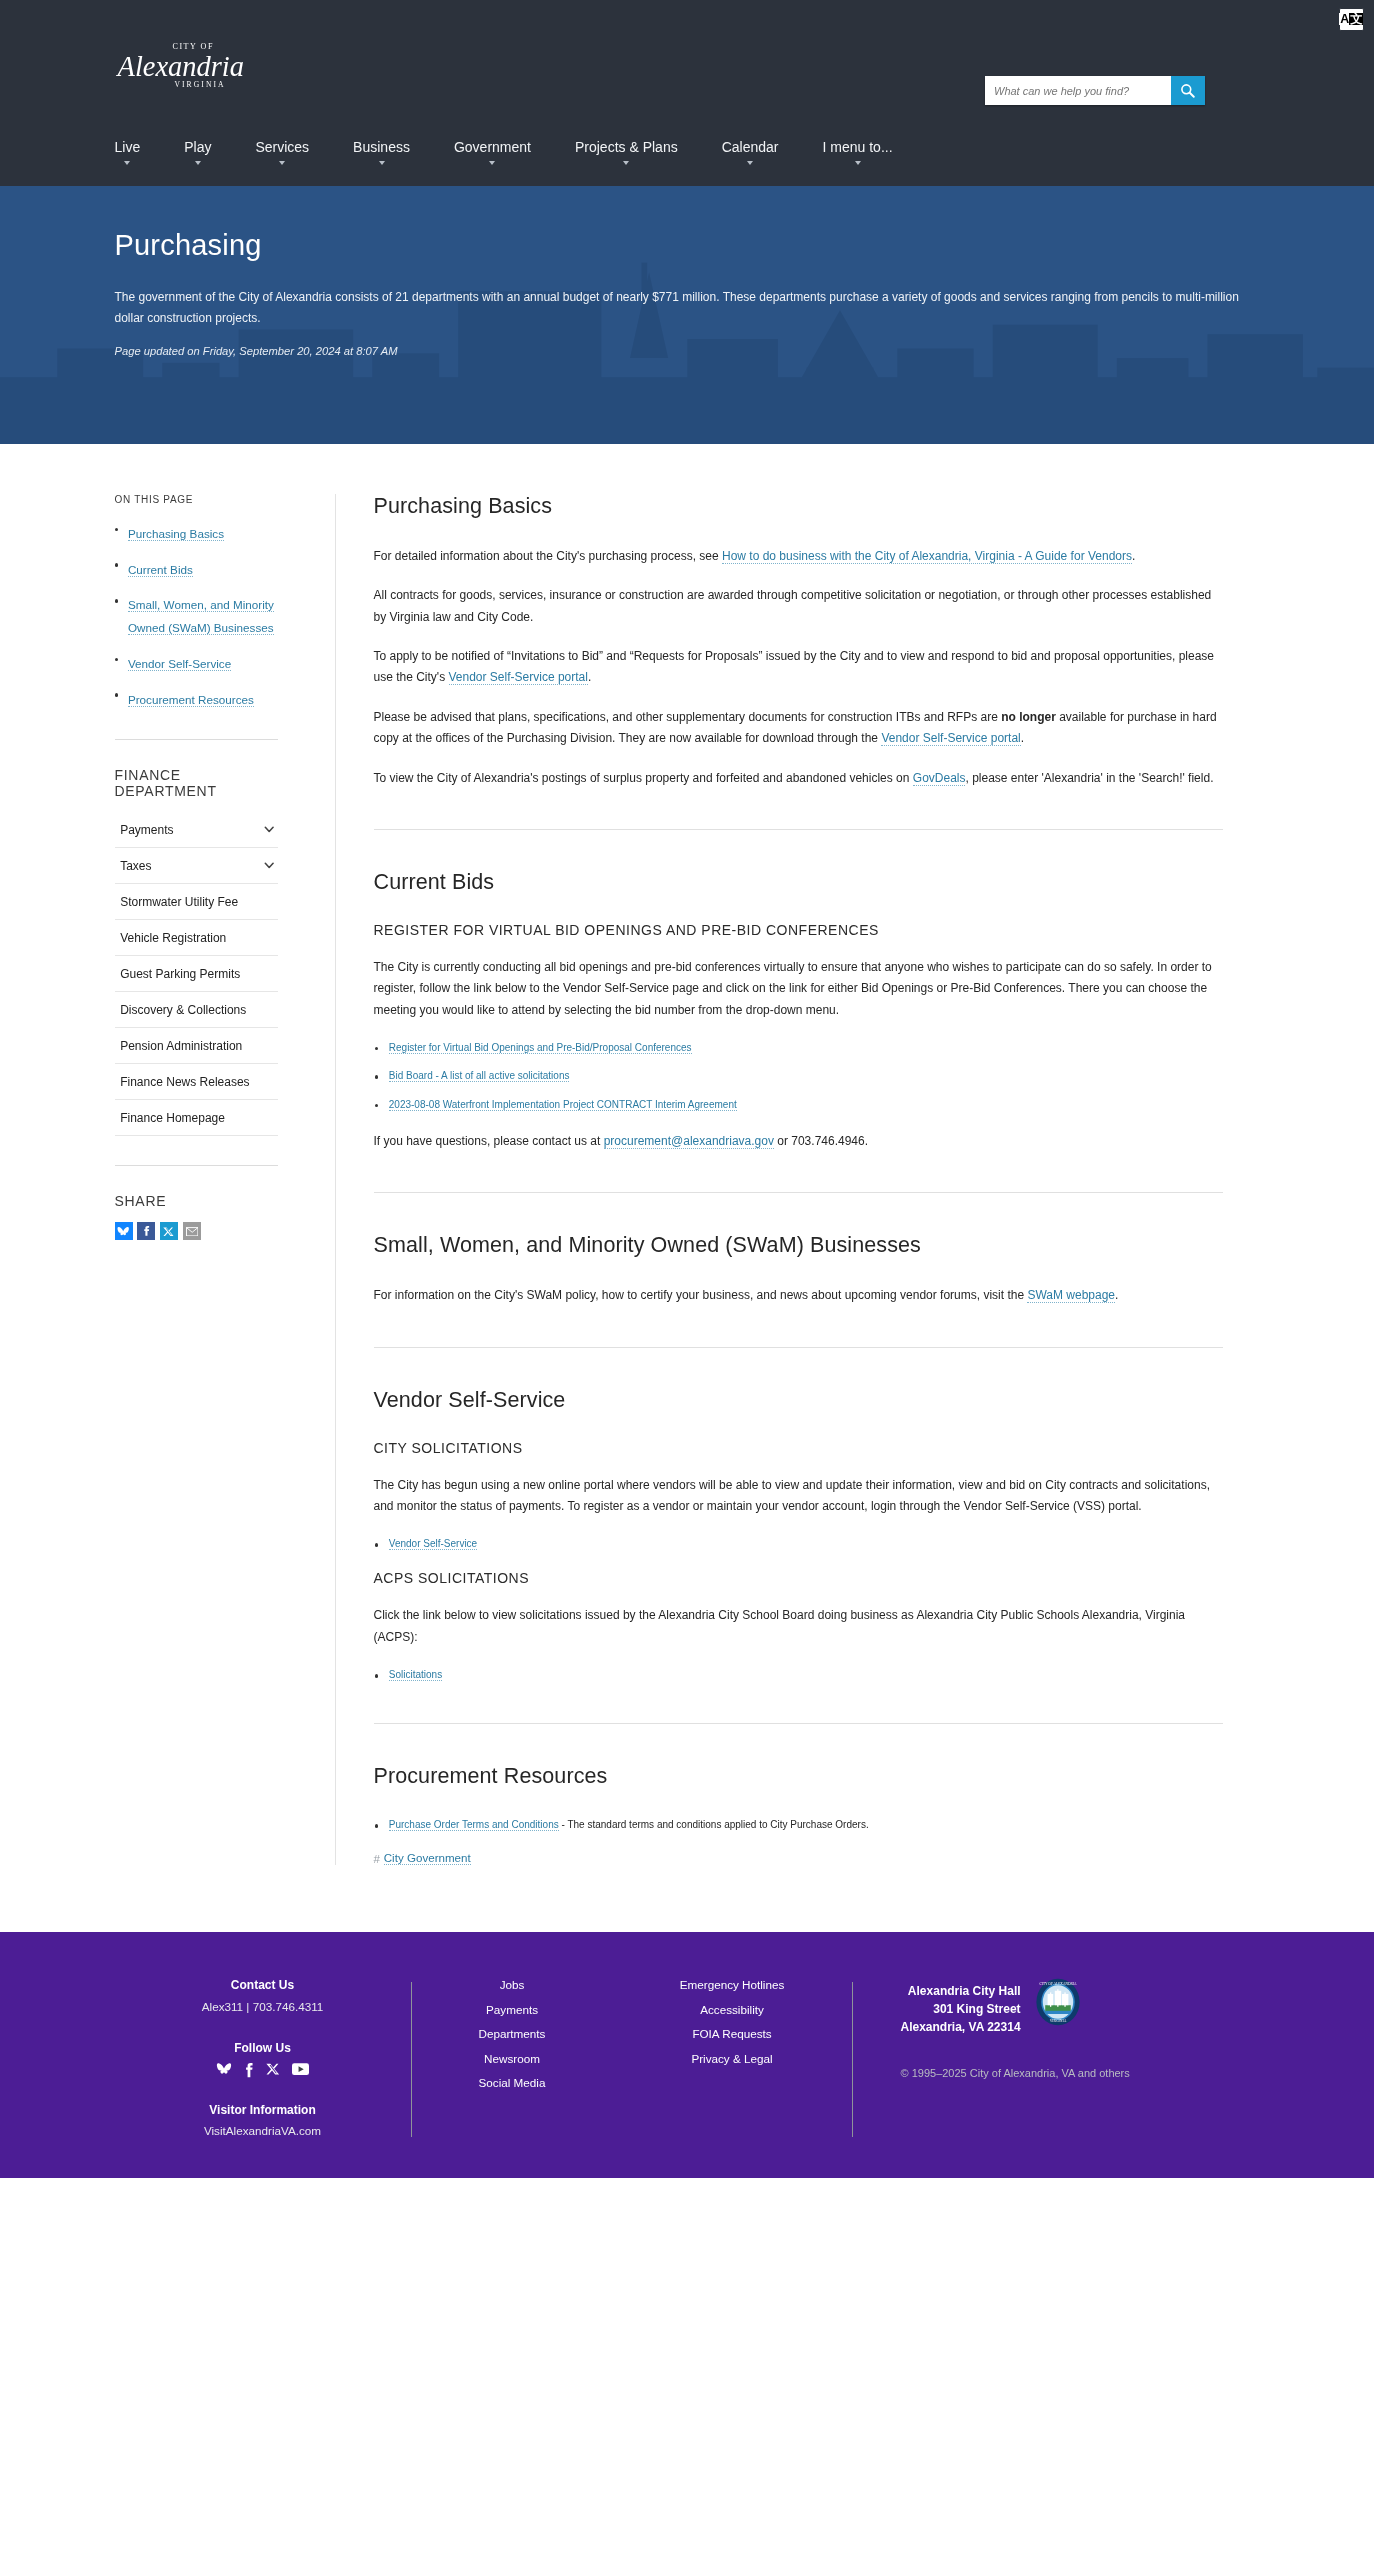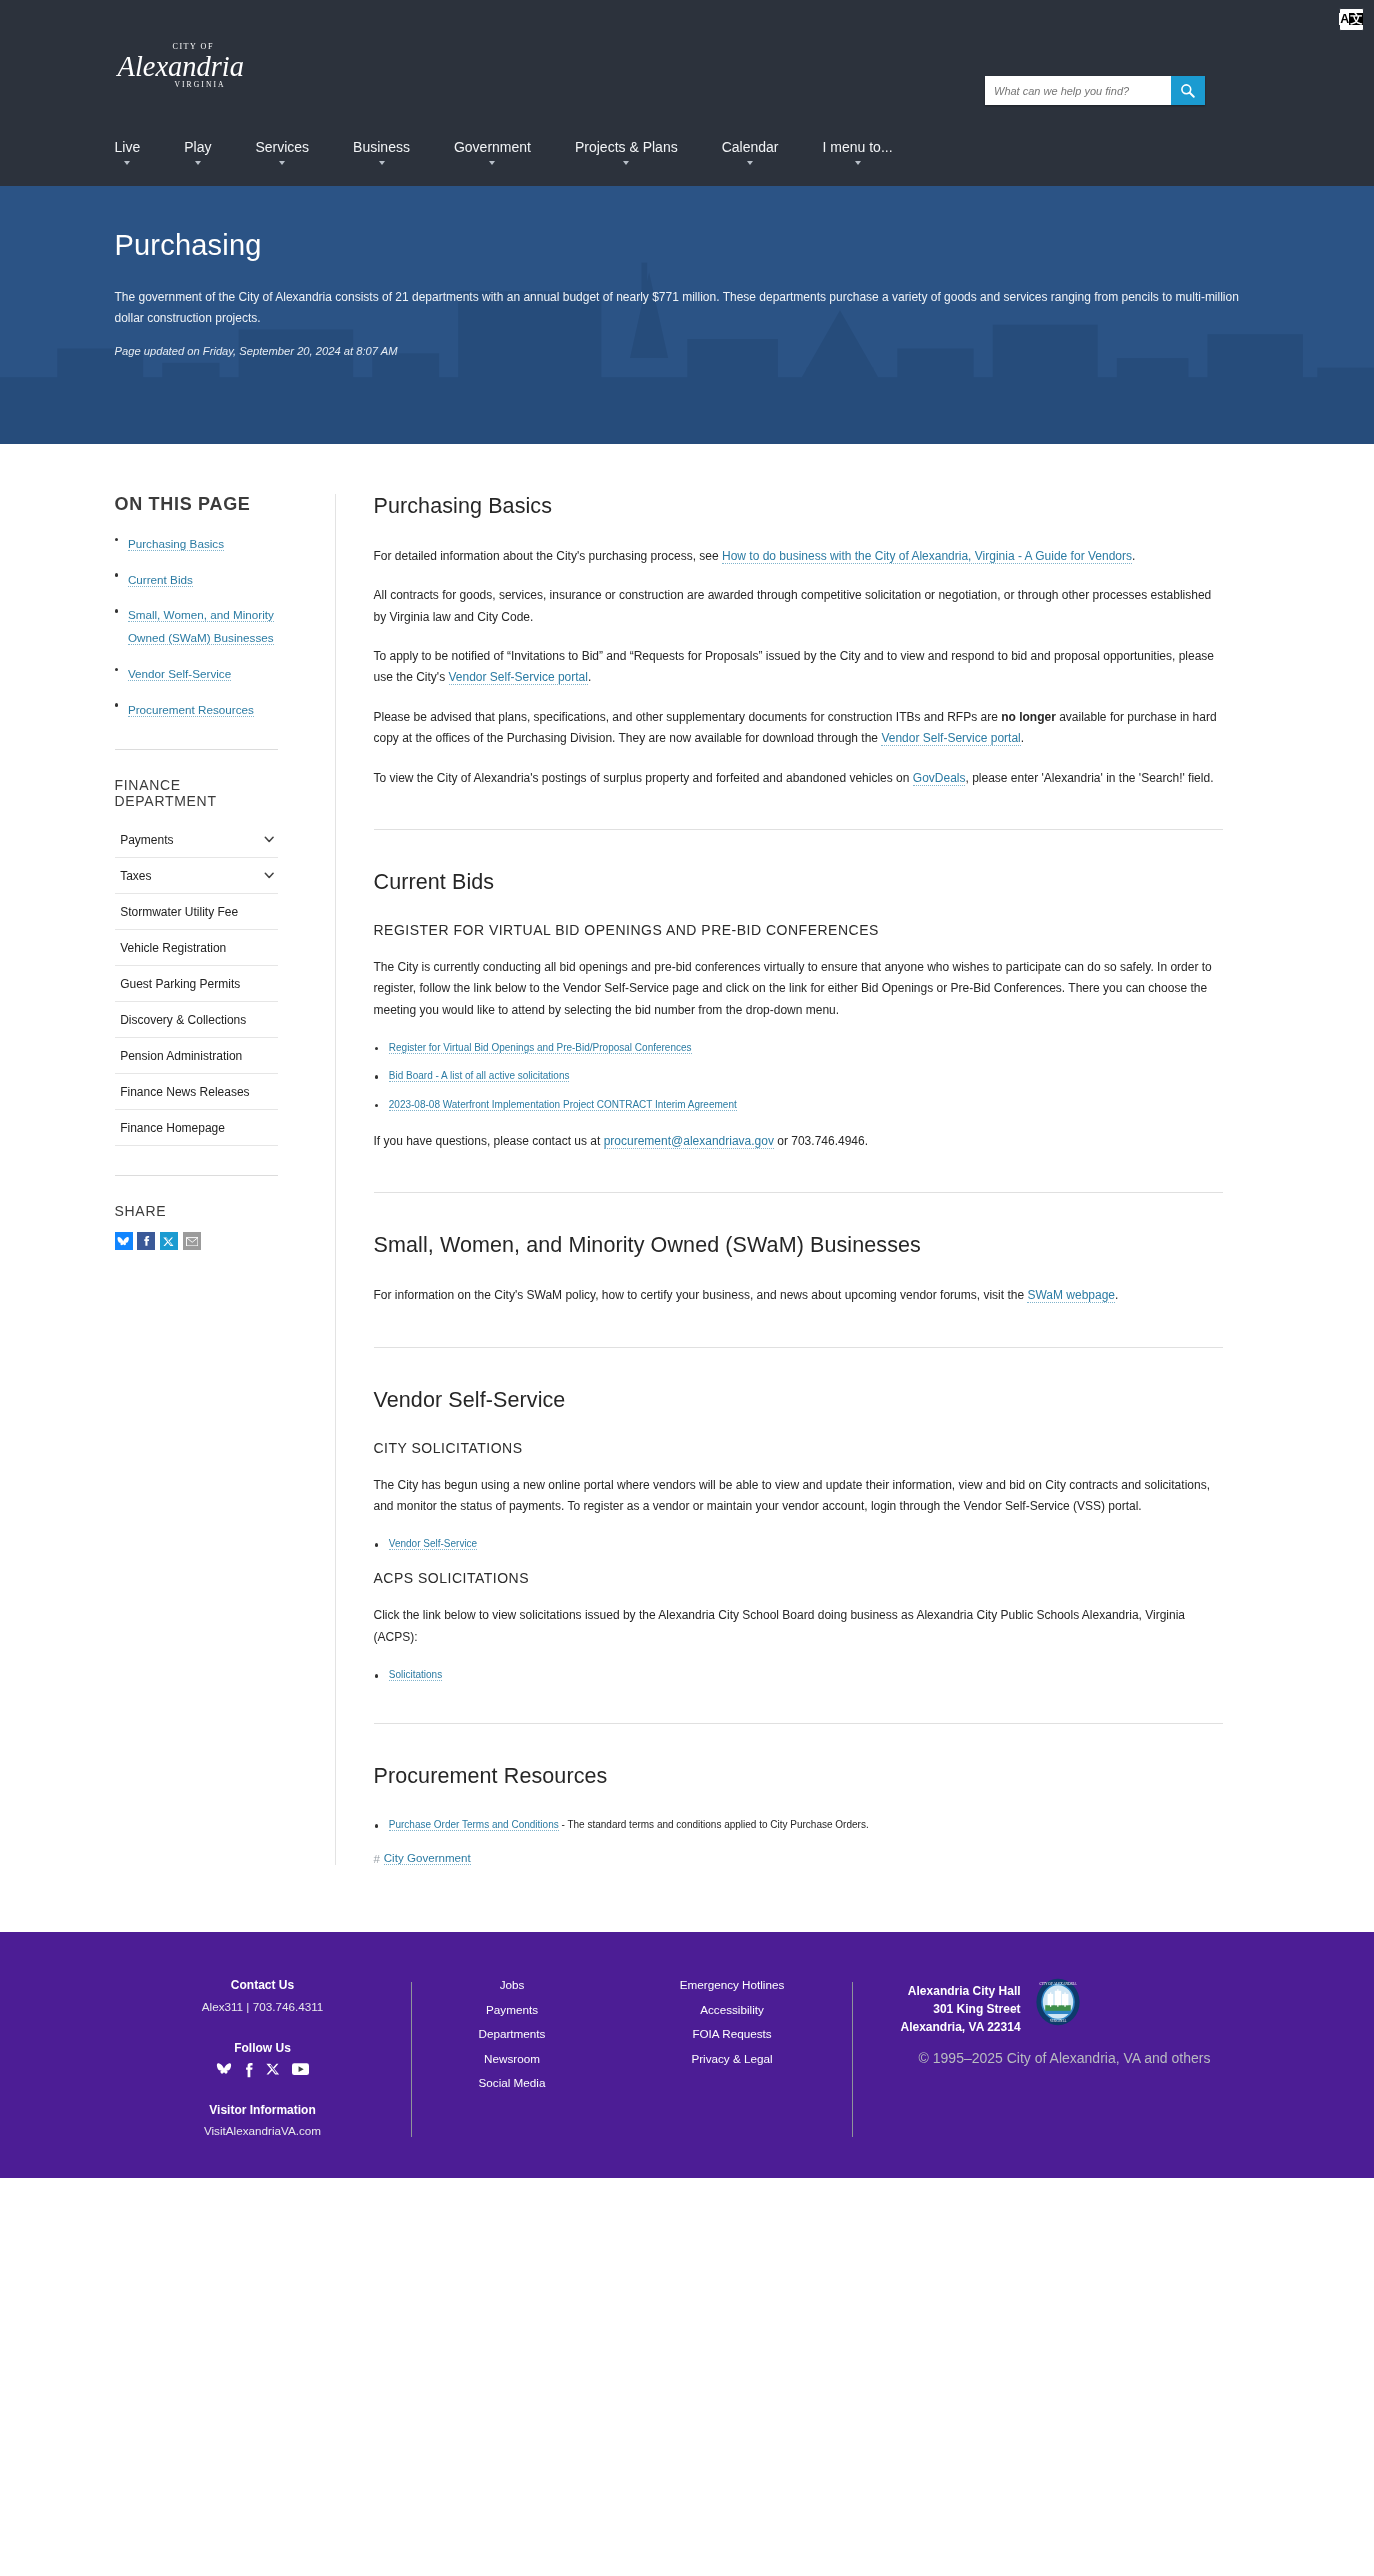--- a/index.html
+++ b/index.html
@@ -129,21 +129,21 @@
   }
   .content{
     flex:1;
     border-left:1px solid #e3e3e3;
     padding:0 95px 0 38px;
     min-height:1003px;
   }
 
   
   .side-title{
-    font-size:18px;color:#3b3b3b;font-weight:700;
+    font-size:10px;color:#3b3b3b;font-weight:400;
     letter-spacing:0.7px;margin-bottom:16px;
   }
   .otp-list{list-style:none;}
   .otp-list li{
     position:relative;padding-left:13.4px;margin-bottom:12.4px;
     line-height:1.45;
   }
   .otp-list li:before{
     content:"";position:absolute;left:0;top:6.7px;
     width:3.8px;height:3.8px;border-radius:50%;background:#333;
@@ -251,21 +251,21 @@
     display:flex;justify-content:center;gap:12.4px;margin:6.7px 0 25px 0;
   }
   .follow-icons a{display:flex;align-items:center;justify-content:center;height:16px;cursor:pointer;}
   .addr-row{display:flex;align-items:flex-start;gap:13.4px;}
   .addr-text{
     font-size:12px;font-weight:bold;line-height:1.5;text-align:right;
     color:#fff;padding-top:3.8px;
   }
   .seal{width:48px;height:48px;flex:none;}
   .copyright{
-    font-size:14px;color:#b9bcc1;margin-top:14px;text-align:center;
+    font-size:11px;color:#b9bcc1;margin-top:31px;
   }
 </style>
 </head>
 <body>
 
 <header class="site-header">
   <div class="translate-widget">
     <span class="ti-a">A</span>
       <span class="ti-z">文</span>
   </div>

